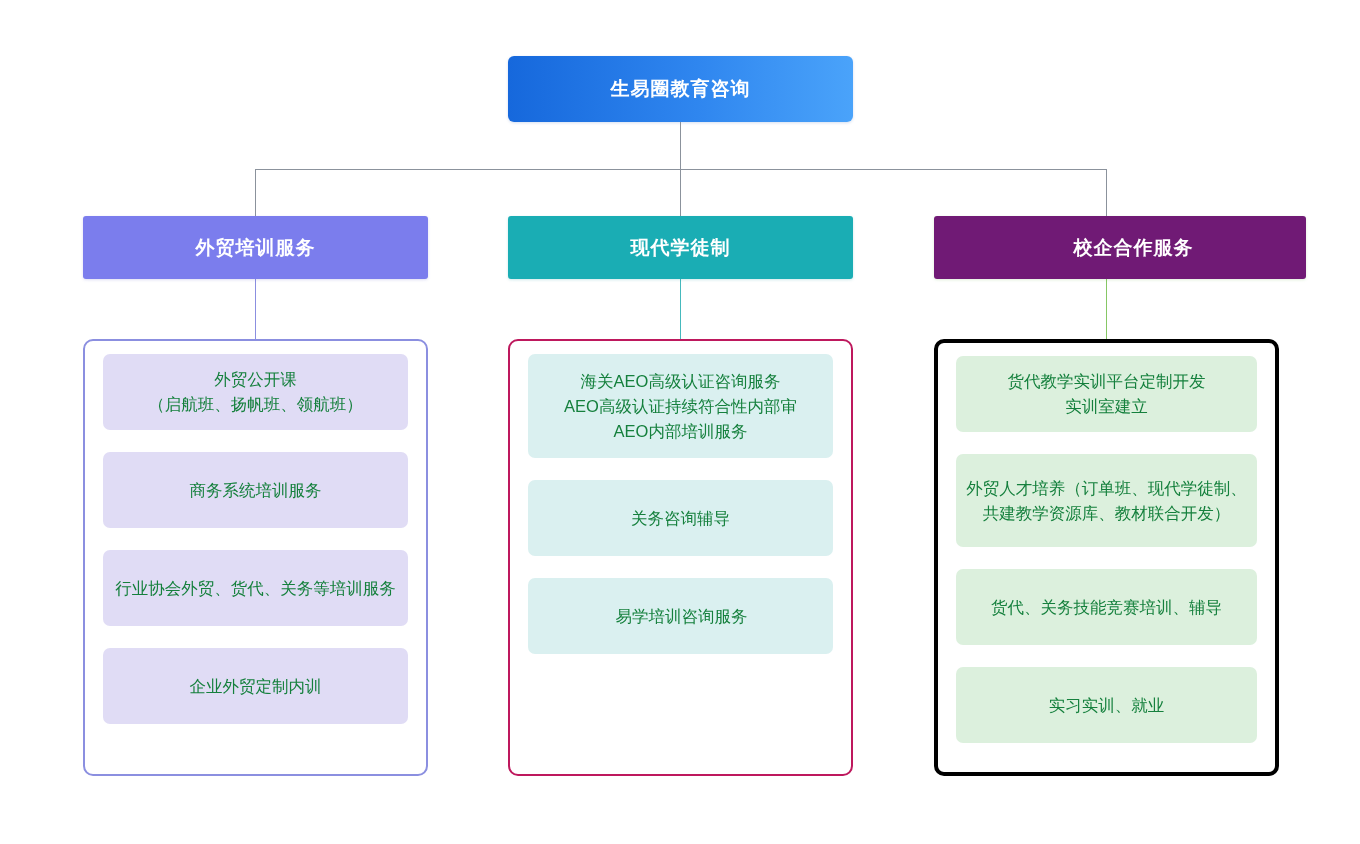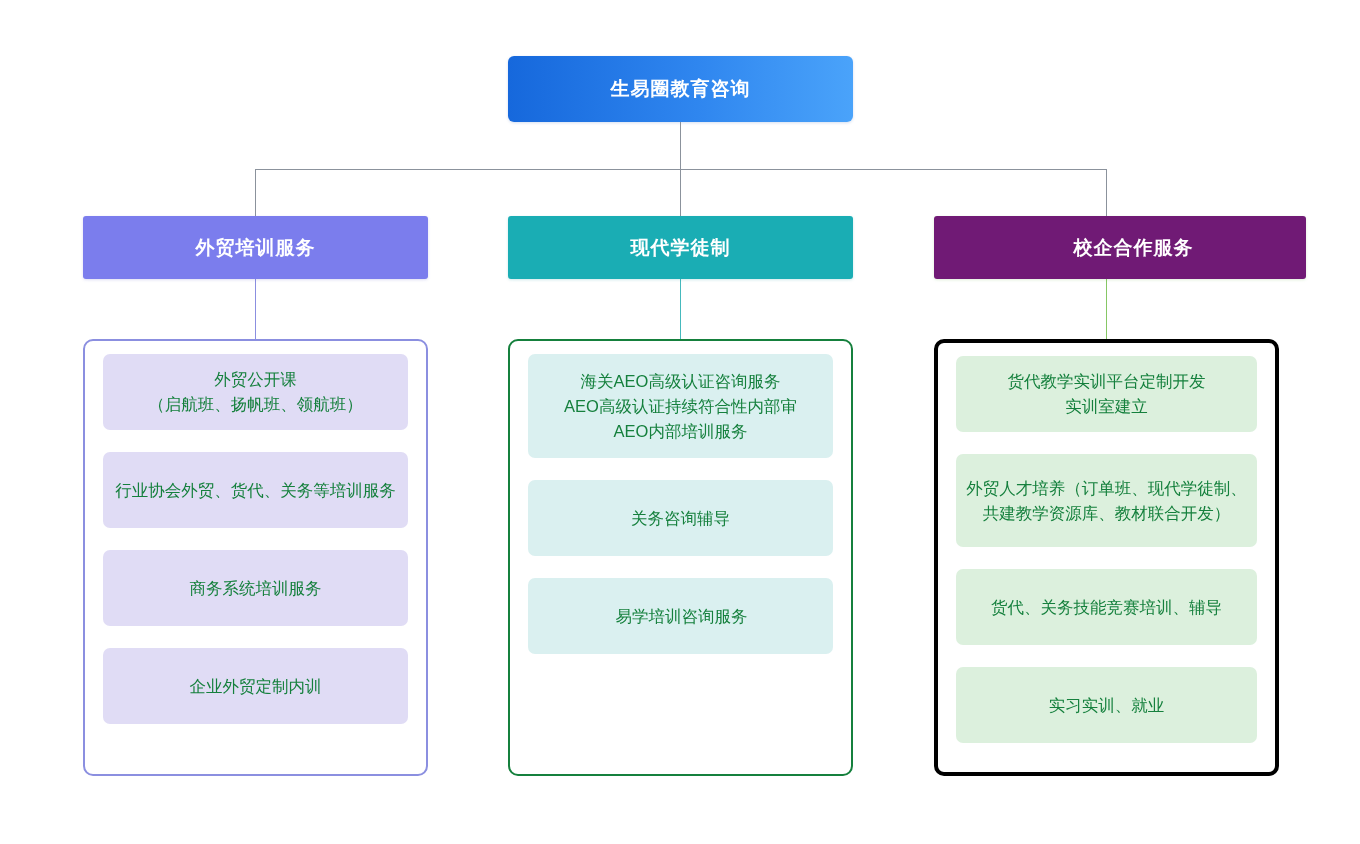--- a/index.html
+++ b/index.html
@@ -80,21 +80,21 @@
     height: 437px;
     box-sizing: border-box;
     border-radius: 10px;
     background: #ffffff;
     padding: 13px 18px;
     display: flex;
     flex-direction: column;
     justify-content: flex-start;
   }
   .col-box.c0 { left: 83px;  border: 2px solid #8b8fe0; }
-  .col-box.c1 { left: 508px; border: 2px solid #15803d; }
+  .col-box.c1 { left: 508px; border: 2px solid #be185d; }
   .col-box.c2 { left: 934px; border: 4px solid #000000; }
 
   
   .chip {
     box-sizing: border-box;
     border-radius: 7px;
     display: flex;
     align-items: center;
     justify-content: center;
     text-align: center;
@@ -139,22 +139,22 @@
 
   <div class="col-header c0">外贸培训服务</div>
 
   <div class="col-header c1">现代学徒制</div>
 
   <div class="col-header c2">校企合作服务</div>
 
   <div class="col-box c0">
     <div class="chip">外贸公开课
 （启航班、扬帆班、领航班）</div>
+    <div class="chip">商务系统培训服务</div>
     <div class="chip">行业协会外贸、货代、关务等培训服务</div>
-    <div class="chip">商务系统培训服务</div>
     <div class="chip">企业外贸定制内训</div>
   </div>
 
   <div class="col-box c1">
     <div class="chip tall">海关AEO高级认证咨询服务
 AEO高级认证持续符合性内部审
 AEO内部培训服务</div>
     <div class="chip">关务咨询辅导</div>
     <div class="chip">易学培训咨询服务</div>
   </div>

